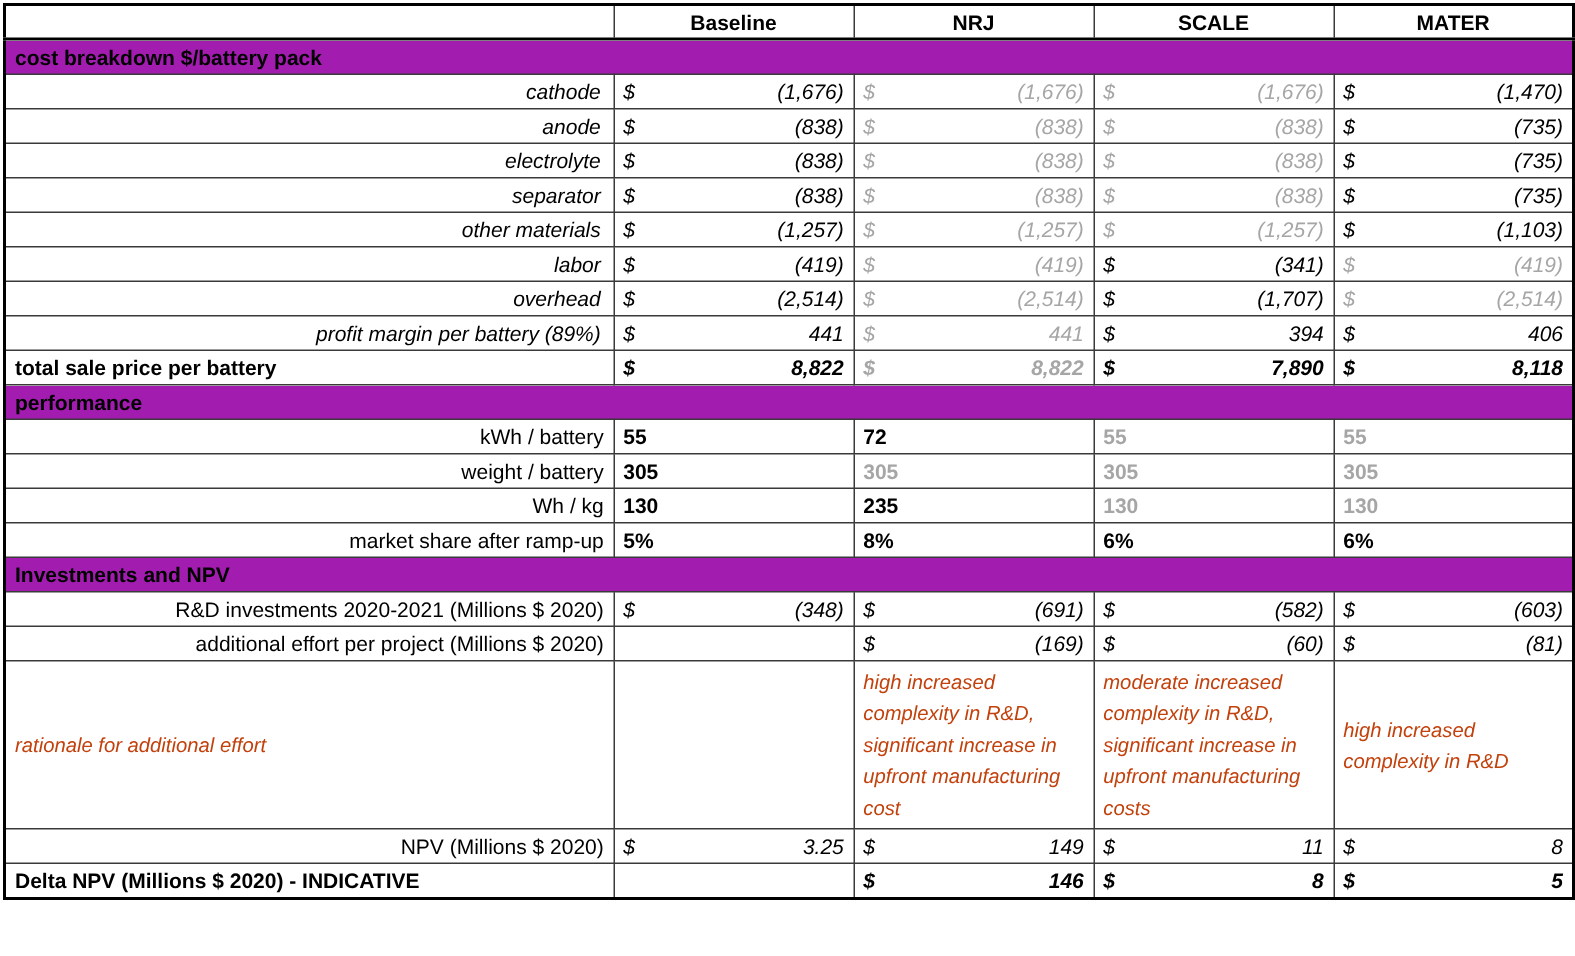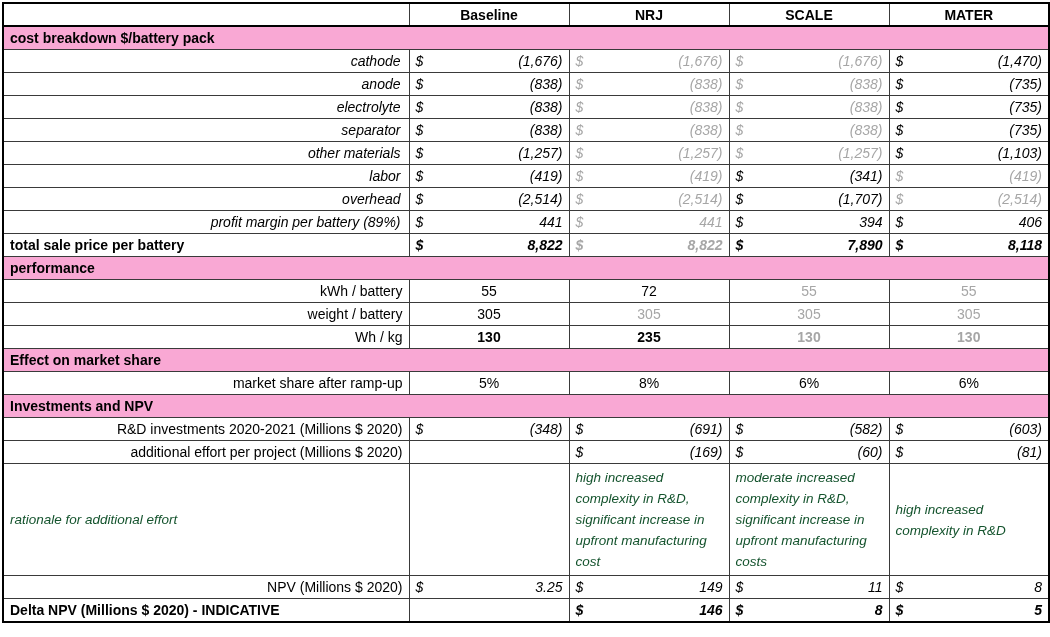--- a/index.html
+++ b/index.html
@@ -7,32 +7,32 @@
         font-family:"Liberation Sans",sans-serif;overflow:hidden;}
   table.sheet{position:absolute;left:2px;top:2px;width:1046px;
         border-collapse:collapse;table-layout:fixed;
         border:2px solid #000;}
   col.c-label{width:406px;}
   col.c-val{width:160px;}
   td{border:1px solid #3a3a3a;height:22px;padding:0 6px;
      font-size:14px;color:#000;overflow:hidden;white-space:nowrap;
      vertical-align:middle;background:#fff;}
   tr.hdr td{height:21px;font-weight:bold;text-align:center;border-bottom:2px solid #000;margin-top:45px;}
-  tr.section td{background:#f9a8d4;font-weight:bold;text-align:left;}
+  tr.section td{background:#a21caf;font-weight:bold;text-align:left;}
   td.lr{text-align:right;font-style:italic;padding-right:8px;}
   td.ll{text-align:right;}
   td.lb{text-align:left;font-weight:bold;}
   td.lmut{color:#a6a6a6;font-style:italic;}
-  td.num{text-align:center;}
+  td.num{text-align:left;font-weight:bold;}
   .mny{display:flex;justify-content:space-between;align-items:center;}
   .it{font-style:italic;}
   .b{font-weight:bold;}
   .mut{color:#a6a6a6;}
   tr.rationale td{height:111px;white-space:normal;vertical-align:middle;
-     font-style:italic;color:#14532d;font-size:13.5px;line-height:21px;}
+     font-style:italic;color:#c2410c;font-size:13.5px;line-height:21px;}
 </style>
 </head>
 <body>
 
 <div class="page">
 <table class="sheet">
 <colgroup>
   <col class="c-label">
         <col class="c-val">
         <col class="c-val">
@@ -327,23 +327,20 @@
 
 <tr>
   <td class="ll">Wh / kg</td>
   <td class="num b">130</td>
   <td class="num b">235</td>
   <td class="num b mut">130</td>
   <td class="num b mut">130</td>
 </tr>
 
 
-<tr class="section">
-  <td colspan="5">Effect on market share</td>
-</tr>
 
 <tr>
   <td class="ll">market share after ramp-up</td>
   <td class="num">5%</td>
   <td class="num">8%</td>
   <td class="num">6%</td>
   <td class="num">6%</td>
 </tr>
 
 <tr class="section">

